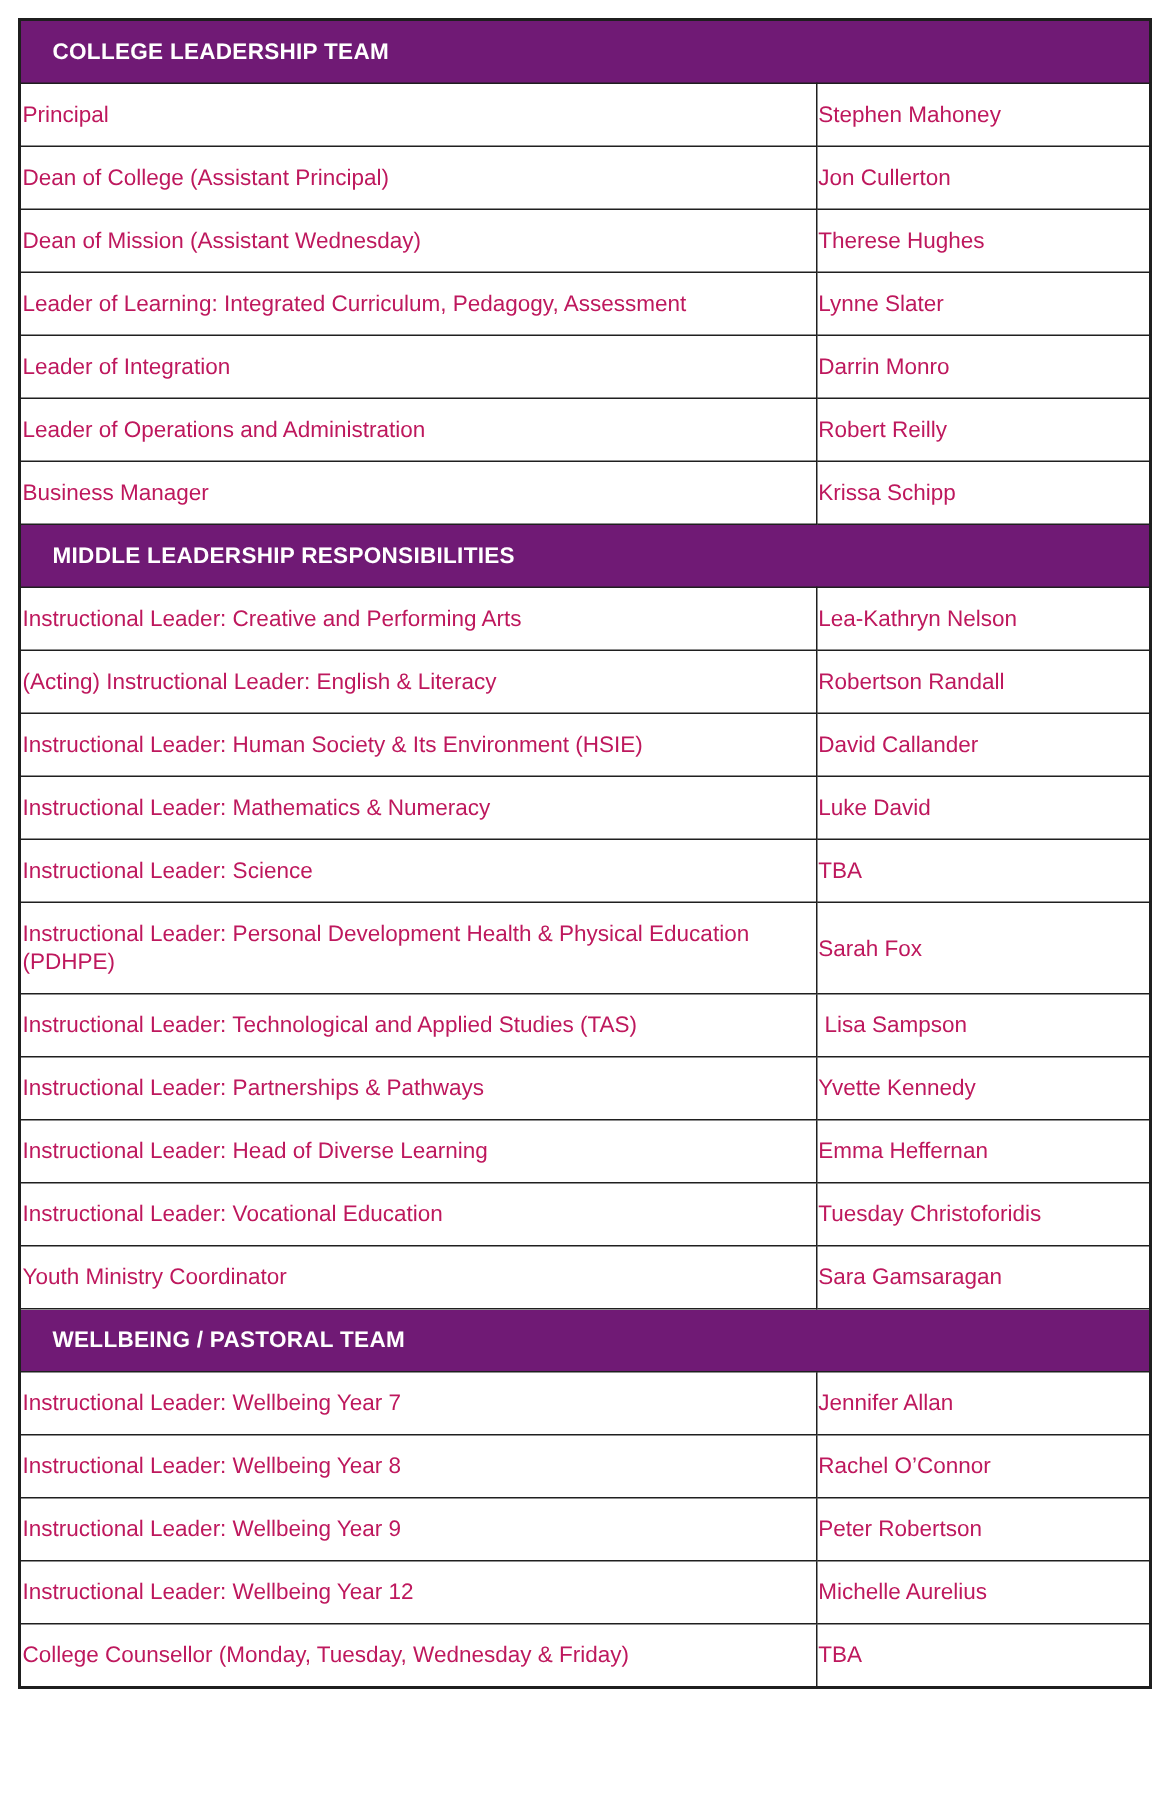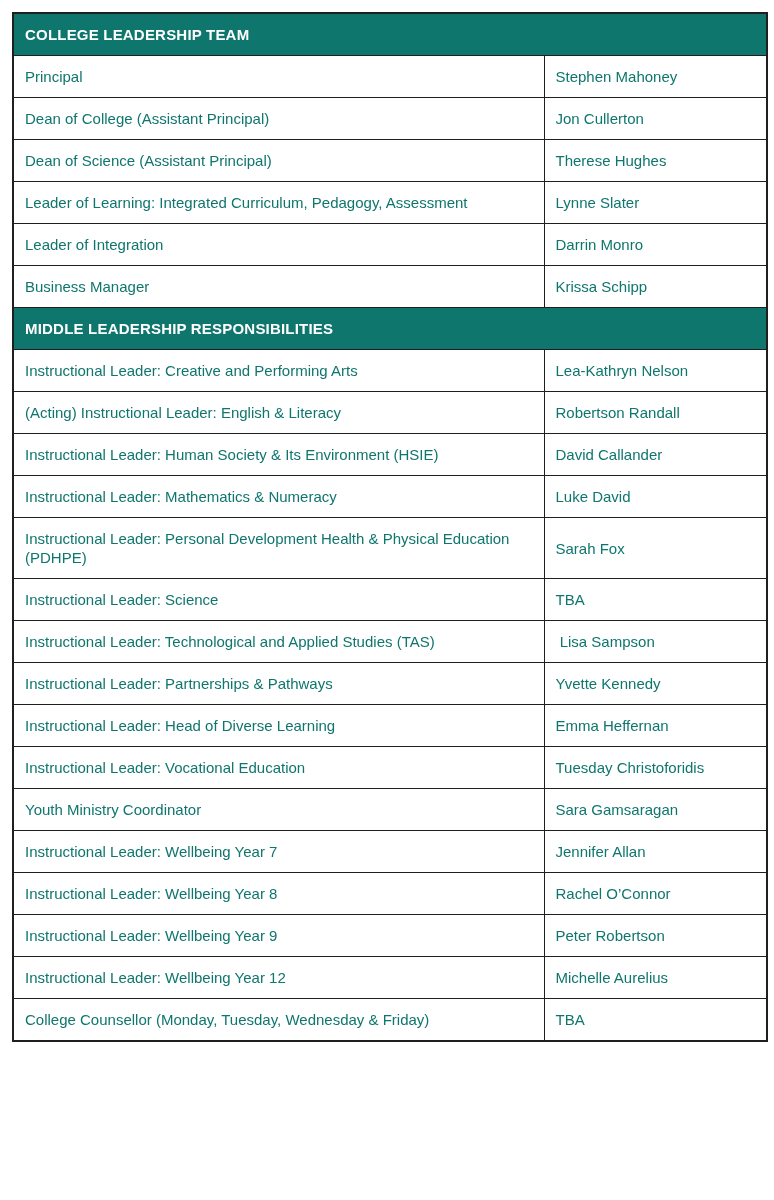--- a/index.html
+++ b/index.html
@@ -14,34 +14,34 @@
   table.staff-table {
     border-collapse: collapse;
     width: 754px;
     table-layout: fixed;
     border: 2px solid #1f1f1f;
   }
   col.col-role { width: 531px; }
   col.col-name { width: 223px; }
   td {
     border: 1px solid #1f1f1f;
-    color: #0f766e;
+    color: #be185d;
     font-size: 15px;
     line-height: 19px;
-    padding: 11px 11px;
+    padding: 11px 1px;
     vertical-align: middle;
     background: #ffffff;
     overflow: hidden;
   }
   tr.section-header-row td {
-    background: #0f766e;
+    background: #701a75;
     color: #ffffff;
     font-weight: bold;
     letter-spacing: 0.2px;
-    padding: 11px 11px;
+    padding: 11px 21px;
   }
 </style>
 </head>
 <body>
 
 <div class="page">
   <table class="staff-table">
     <colgroup>
       <col class="col-role">
       <col class="col-name">
@@ -53,30 +53,34 @@
       </tr>
       <tr>
         <td>Principal</td>
         <td>Stephen Mahoney</td>
       </tr>
       <tr>
         <td>Dean of College (Assistant Principal)</td>
         <td>Jon Cullerton</td>
       </tr>
       <tr>
-        <td>Dean of Science (Assistant Principal)</td>
+        <td>Dean of Mission (Assistant Wednesday)</td>
         <td>Therese Hughes</td>
       </tr>
       <tr>
         <td>Leader of Learning: Integrated Curriculum, Pedagogy, Assessment</td>
         <td>Lynne Slater</td>
       </tr>
       <tr>
         <td>Leader of Integration</td>
         <td>Darrin Monro</td>
+      </tr>
+      <tr>
+        <td>Leader of Operations and Administration</td>
+        <td>Robert Reilly</td>
       </tr>
       <tr>
         <td>Business Manager</td>
         <td>Krissa Schipp</td>
       </tr>
 
       <tr class="section-header-row">
         <td colspan="2">MIDDLE LEADERSHIP RESPONSIBILITIES</td>
       </tr>
       <tr>
@@ -89,26 +93,26 @@
       </tr>
       <tr>
         <td>Instructional Leader: Human Society &amp; Its Environment (HSIE)</td>
         <td>David Callander</td>
       </tr>
       <tr>
         <td>Instructional Leader: Mathematics &amp; Numeracy</td>
         <td>Luke David</td>
       </tr>
       <tr>
+        <td>Instructional Leader: Science</td>
+        <td>TBA</td>
+      </tr>
+      <tr>
         <td>Instructional Leader: Personal Development Health &amp; Physical Education (PDHPE)</td>
         <td>Sarah Fox</td>
-      </tr>
-      <tr>
-        <td>Instructional Leader: Science</td>
-        <td>TBA</td>
       </tr>
       <tr>
         <td>Instructional Leader: Technological and Applied Studies (TAS)</td>
         <td>&nbsp;Lisa Sampson</td>
       </tr>
       <tr>
         <td>Instructional Leader: Partnerships &amp; Pathways</td>
         <td>Yvette Kennedy</td>
       </tr>
       <tr>
@@ -117,20 +121,23 @@
       </tr>
       <tr>
         <td>Instructional Leader: Vocational Education</td>
         <td>Tuesday Christoforidis</td>
       </tr>
       <tr>
         <td>Youth Ministry Coordinator</td>
         <td>Sara Gamsaragan</td>
       </tr>
 
+      <tr class="section-header-row">
+        <td colspan="2">WELLBEING / PASTORAL TEAM</td>
+      </tr>
       <tr>
         <td>Instructional Leader: Wellbeing Year 7</td>
         <td>Jennifer Allan</td>
       </tr>
       <tr>
         <td>Instructional Leader: Wellbeing Year 8</td>
         <td>Rachel O’Connor</td>
       </tr>
       <tr>
         <td>Instructional Leader: Wellbeing Year 9</td>

